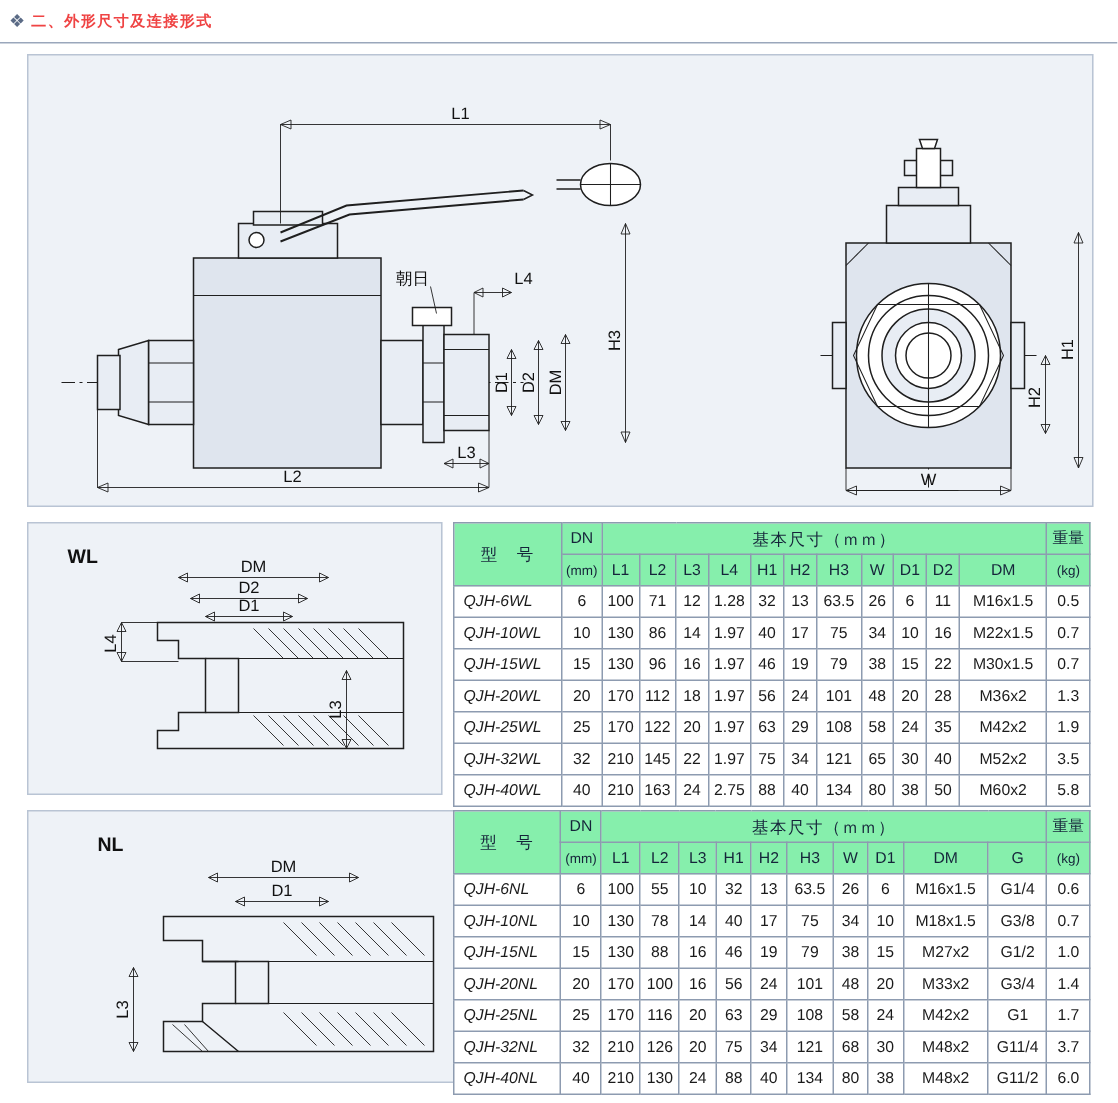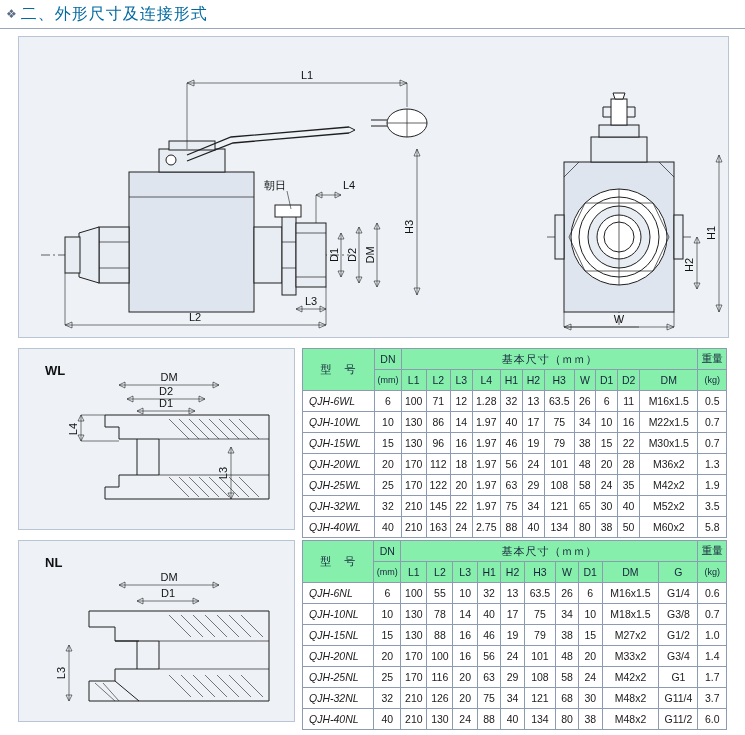--- a/index.html
+++ b/index.html
@@ -13,29 +13,29 @@
   
   #header{
     position:absolute;left:0;top:0;width:745px;height:28px;
     border-bottom:1px solid #9aa7bb;
     display:flex;align-items:center;
   }
   #header .diamond{
     color:#5b6b86;font-size:12px;margin-left:6px;margin-right:4px;letter-spacing:0;
   }
   #header .htitle{
-    font-size:16px;color:#0369a1;font-weight:normal;letter-spacing:1px;
+    font-size:10px;color:#ef4444;font-weight:bold;letter-spacing:1px;
   }
   
   .panel{
     position:absolute;background:#eef2f7;border:1px solid #b9c4d4;
   }
   #panel-top{left:18px;top:36px;width:709px;height:300px;}
   #panel-wl{left:18px;top:348px;width:275px;height:180px;text-align:center;}
-  #panel-nl{left:18px;top:540px;width:275px;height:180px;}
+  #panel-nl{left:18px;top:540px;width:275px;height:180px;padding-left:20px;}
   
   svg{display:block;}
   .ln{stroke:#1f1f1f;stroke-width:1;fill:none;}
   .ln2{stroke:#1f1f1f;stroke-width:1.3;fill:none;}
   .thin{stroke:#1f1f1f;stroke-width:0.7;fill:none;}
   .dash{stroke:#1f1f1f;stroke-width:0.7;fill:none;stroke-dasharray:9 3 2 3;}
   .dim{stroke:#1f1f1f;stroke-width:0.6;fill:none;}
   .fillbody{fill:#dfe5ee;stroke:#1f1f1f;stroke-width:1;}
   .fillbody2{fill:#e8edf4;stroke:#1f1f1f;stroke-width:1;}
   .white{fill:#ffffff;stroke:#1f1f1f;stroke-width:1;}

